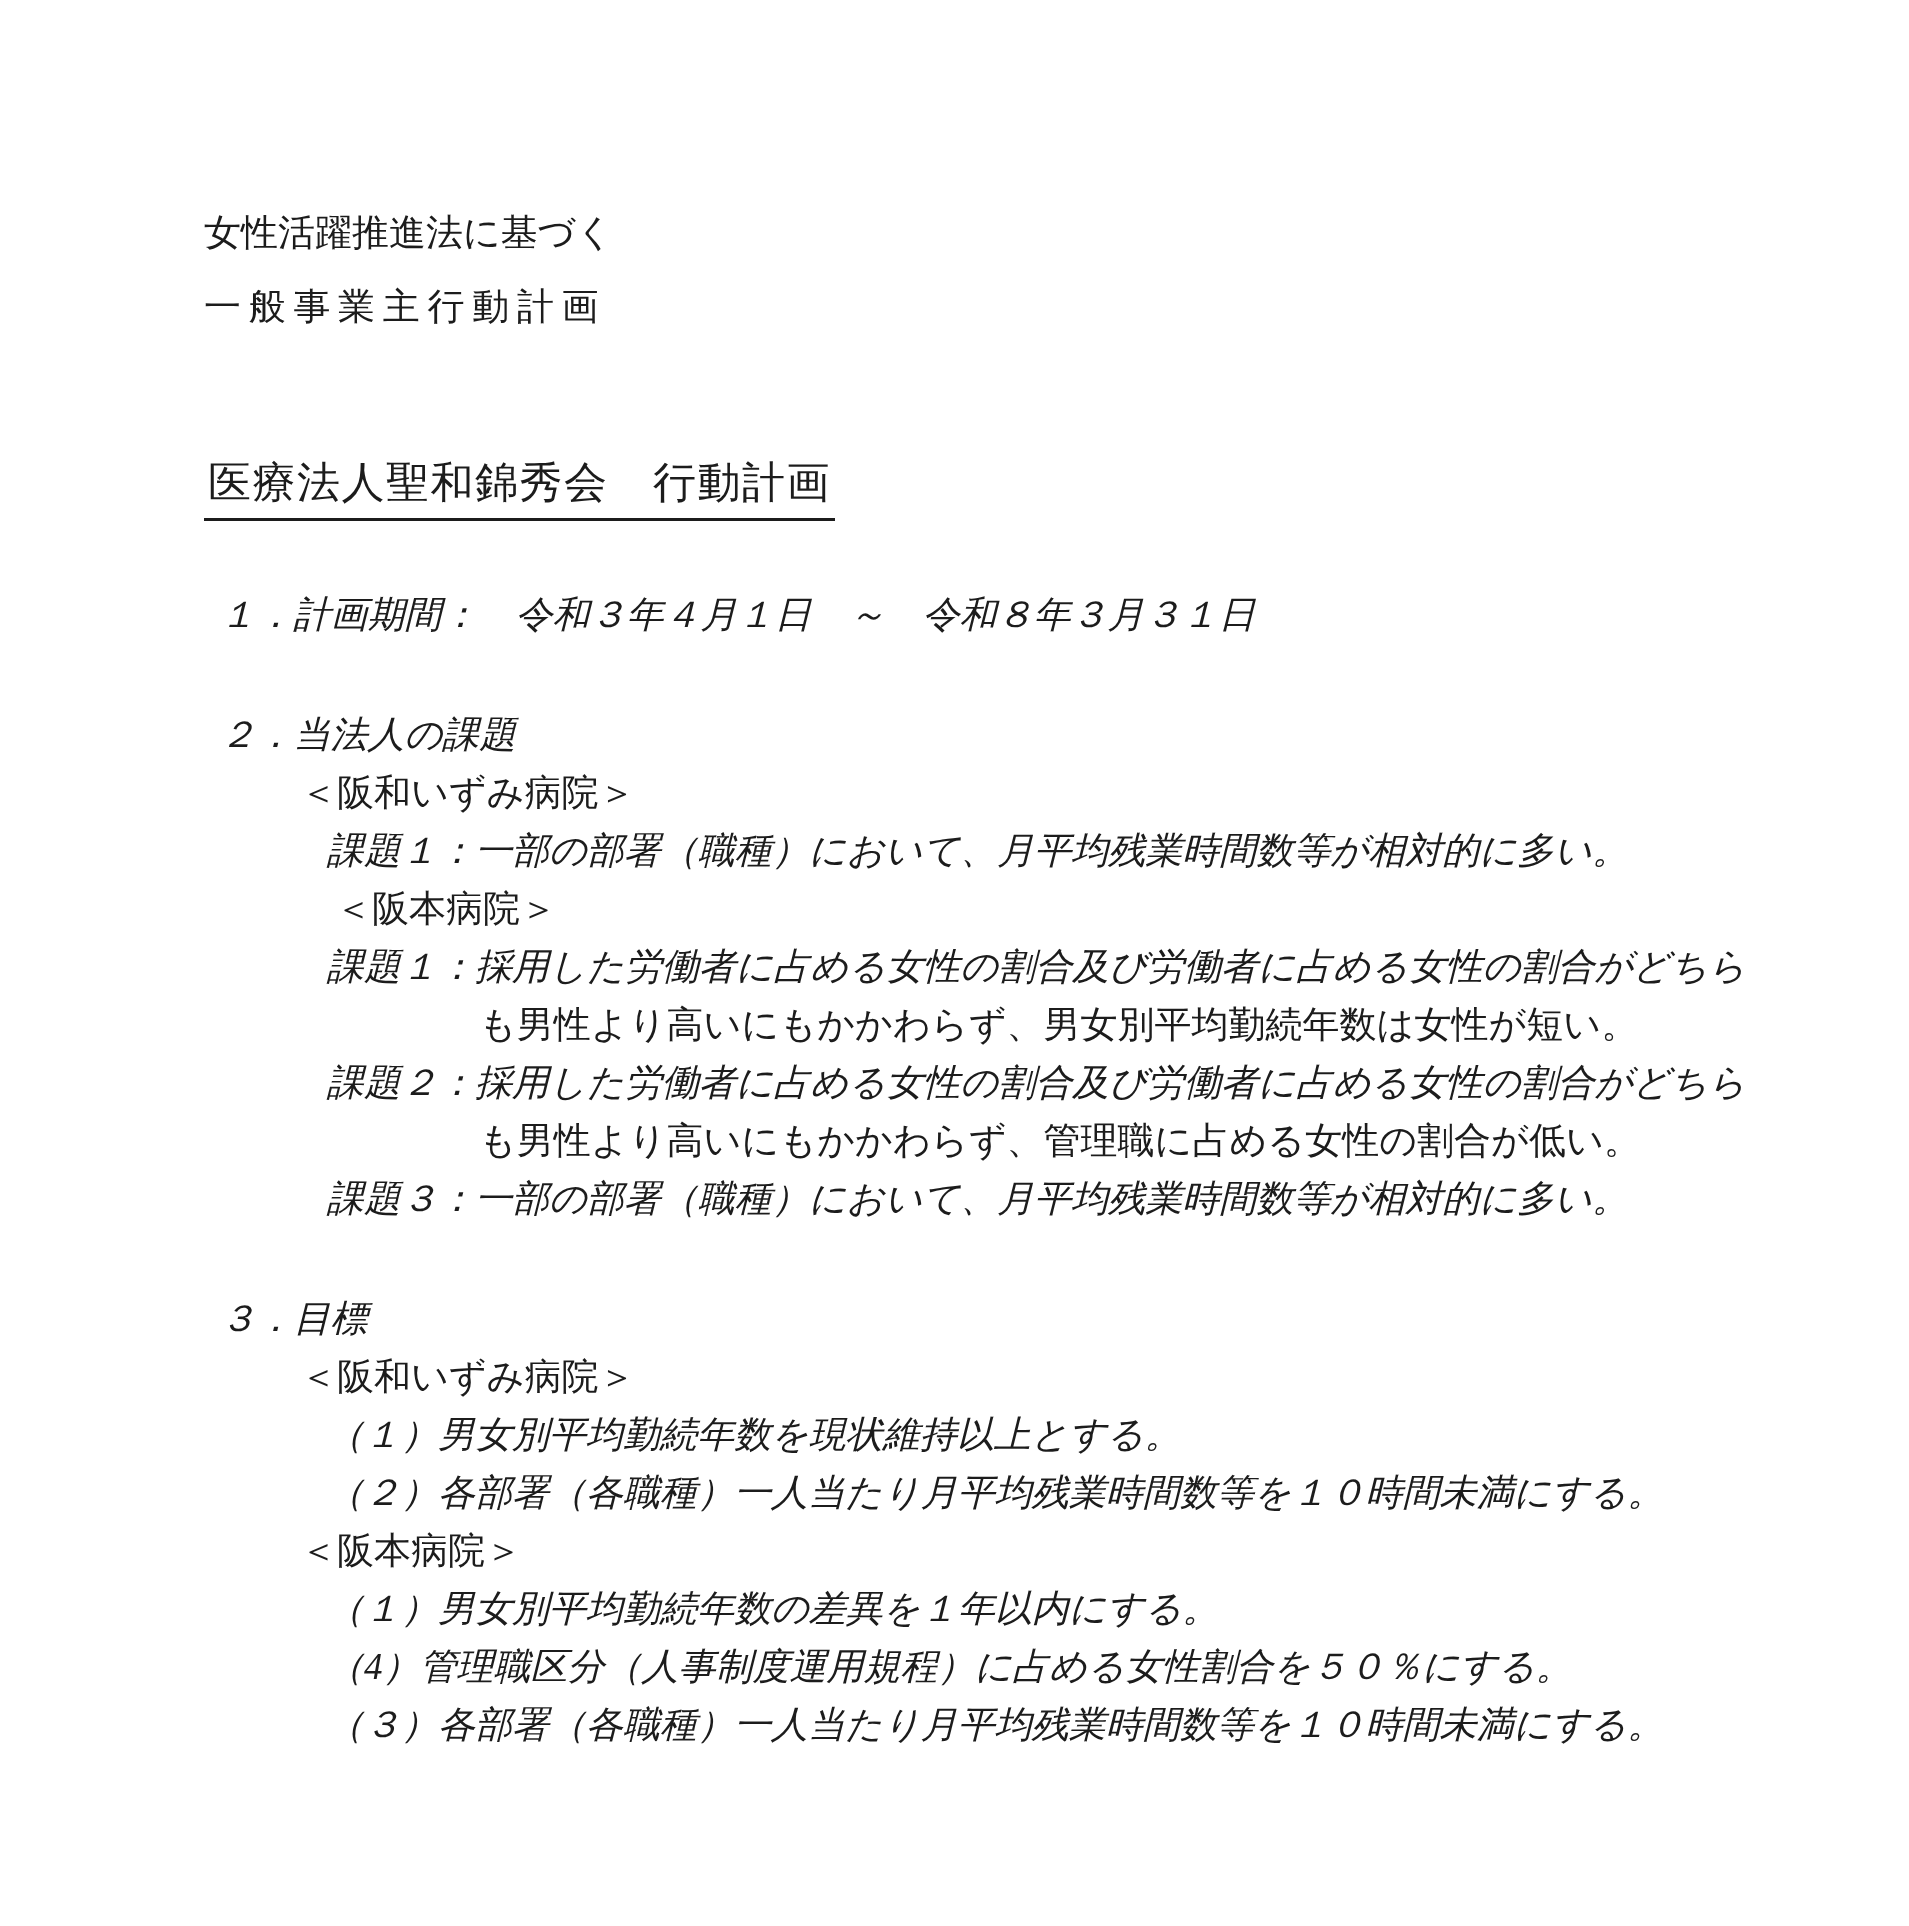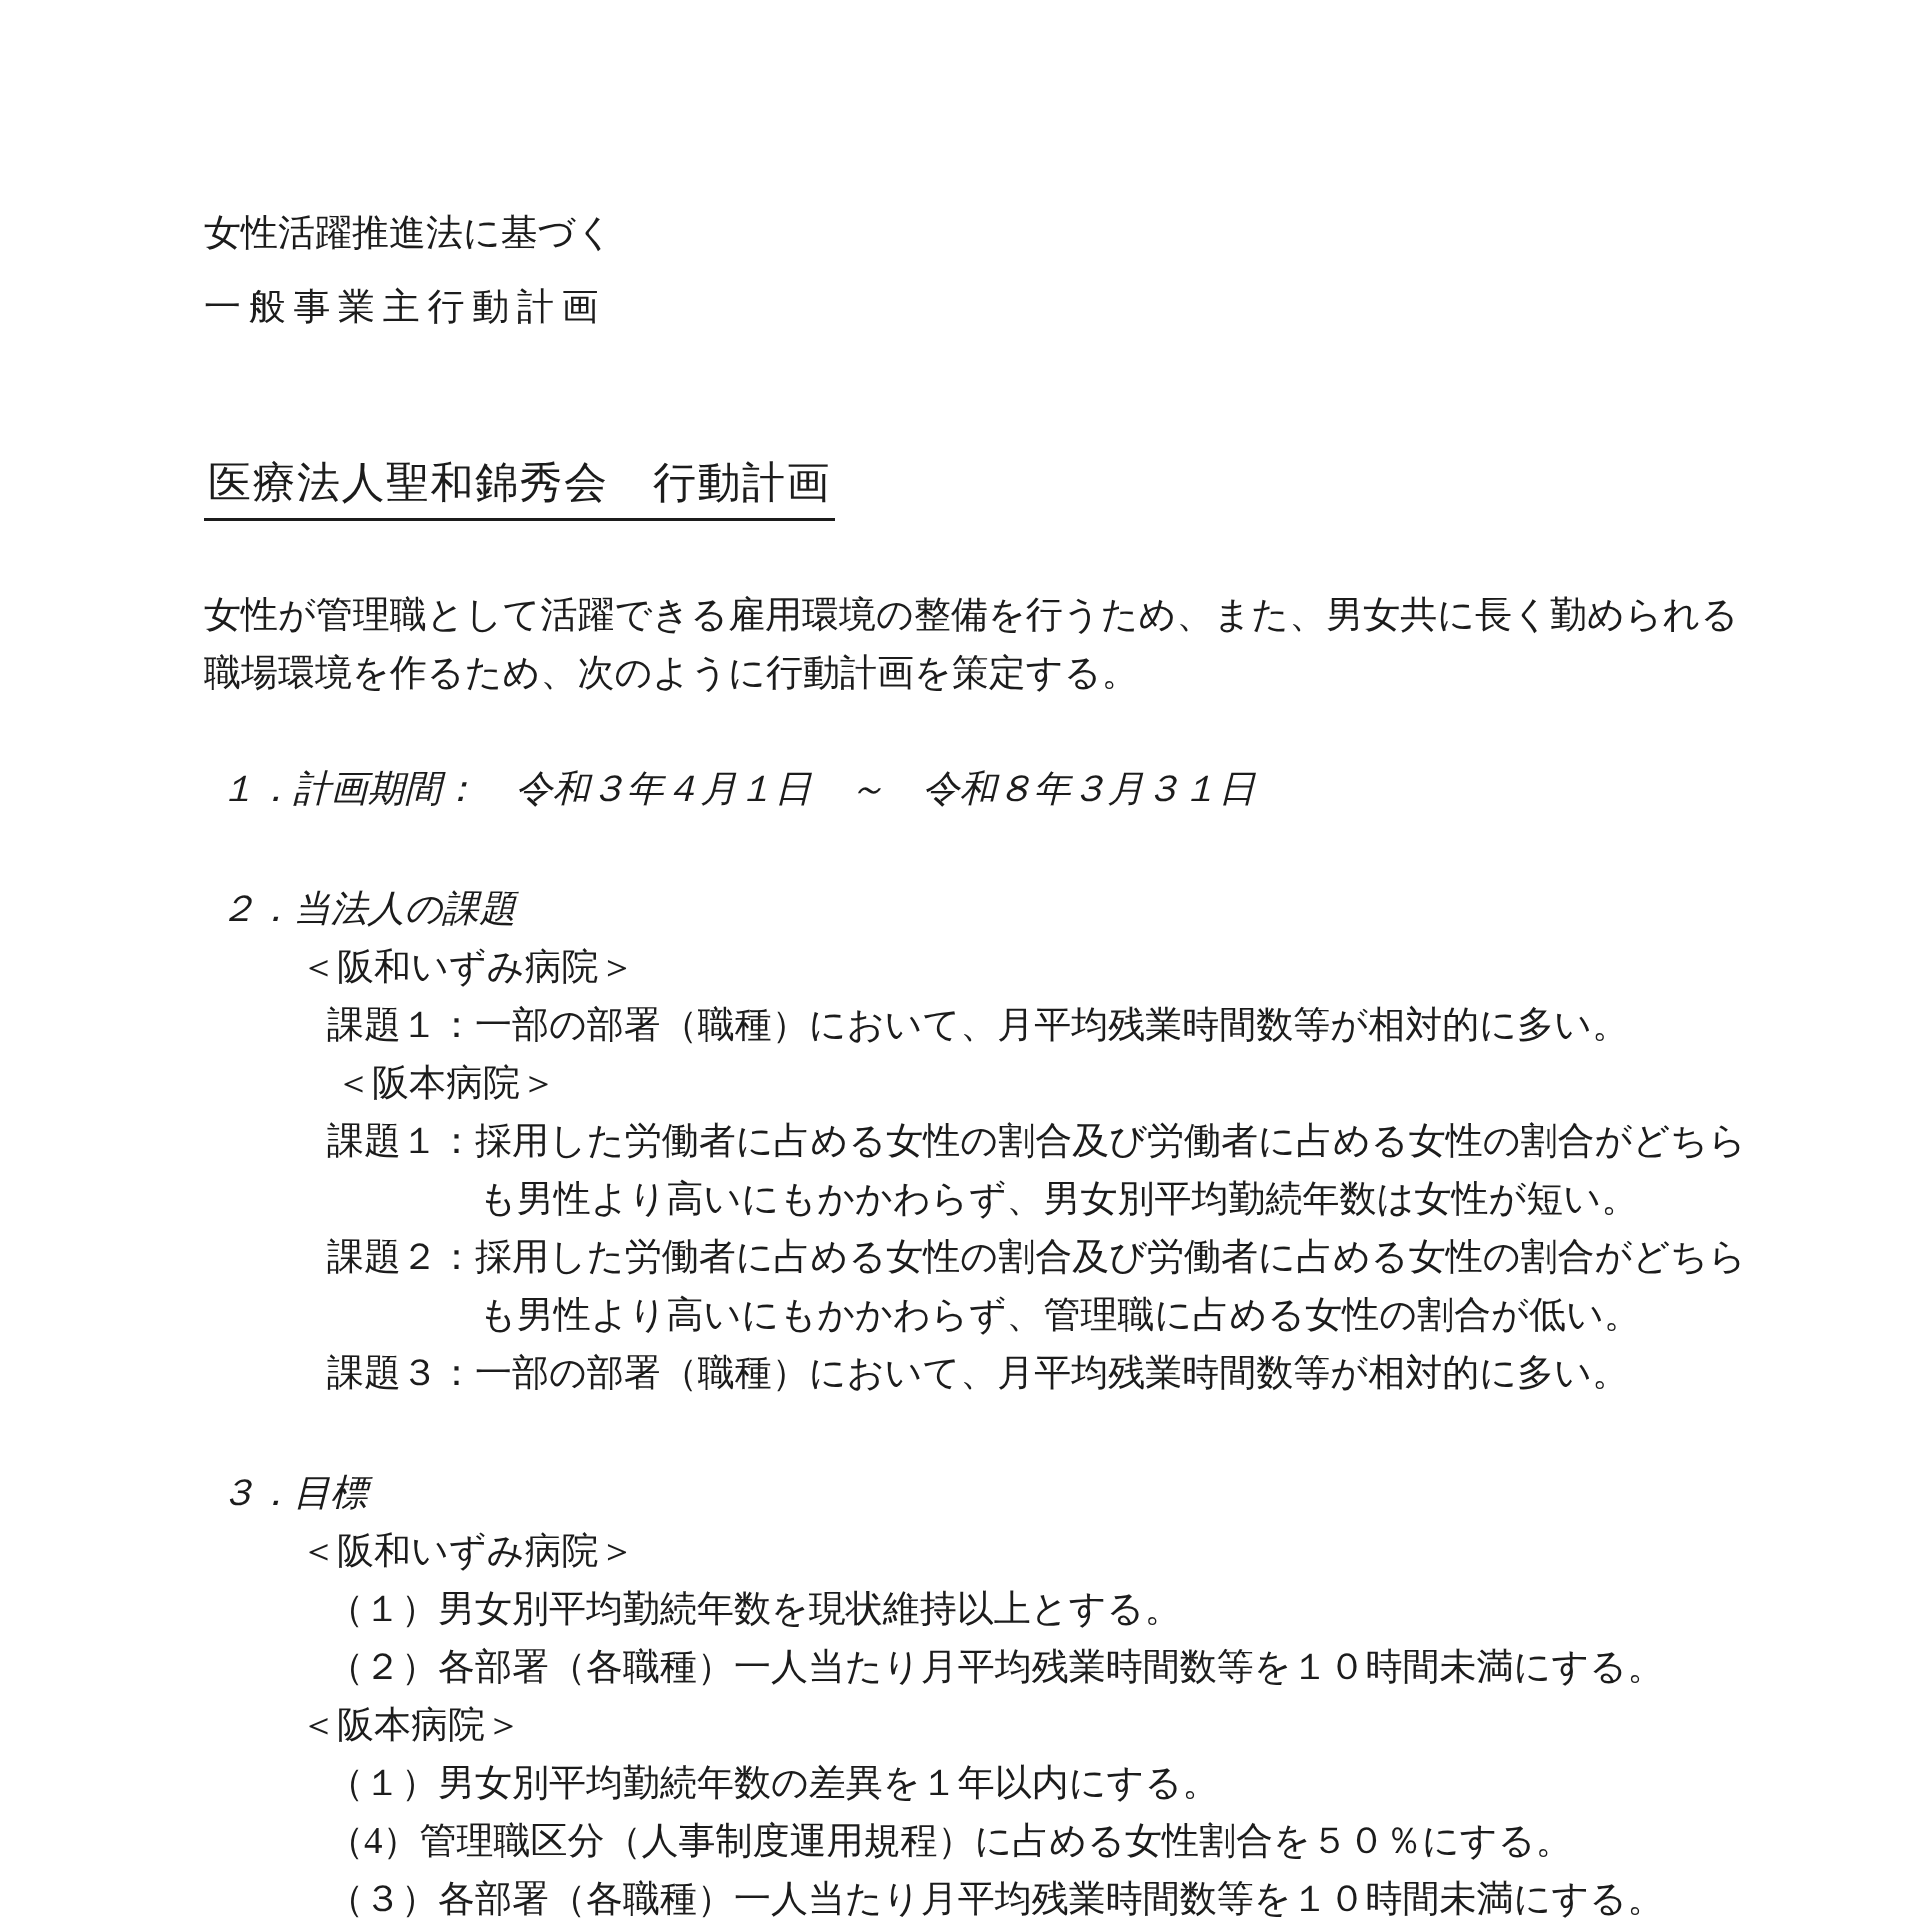--- a/index.html
+++ b/index.html
@@ -36,45 +36,41 @@
     display: inline-block;
     font-size: 43px;
     letter-spacing: 1.5px;
     border-bottom: 3.9px solid #1c1c1c;
     padding: 0 3.9px 3.9px 3.9px;
   }
 
   
   .ind-sec   { margin-left: 15.4px; font-style: italic; }   
   .ind-hosp  { margin-left: 96px; }  
-  .ind-item  { margin-left: 123px; }  
+  .ind-item  { margin-left: 123px; font-style: italic; }  
   .ind-hosp2 { margin-left: 131px; }  
   .ind-cont  { margin-left: 275px; }  
 
   .gap-150 { margin-top: 58px; }
   .gap-160 { margin-top: 62px; }
 </style>
 </head>
 <body>
 
 <div class="page">
 
   <div class="law-block">
     <div class="line">女性活躍推進法に基づく</div>
     <div class="line law-spaced">一般事業主行動計画</div>
   </div>
 
   <div class="title-wrap">
     <span class="title-text">医療法人聖和錦秀会　行動計画</span>
   </div>
 
-  <div class="intro">
-    <div class="line">女性が管理職として活躍できる雇用環境の整備を行うため、また、男女共に長く勤められる</div>
-    <div class="line">職場環境を作るため、次のように行動計画を策定する。</div>
-  </div>
 
   <div class="gap-150">
     <div class="line ind-sec">１．計画期間：　令和３年４月１日　～　令和８年３月３１日</div>
   </div>
 
   <div class="gap-160">
     <div class="line ind-sec">２．当法人の課題</div>
     <div class="line ind-hosp">＜阪和いずみ病院＞</div>
     <div class="line ind-item">課題１：一部の部署（職種）において、月平均残業時間数等が相対的に多い。</div>
     <div class="line ind-hosp2">＜阪本病院＞</div>

